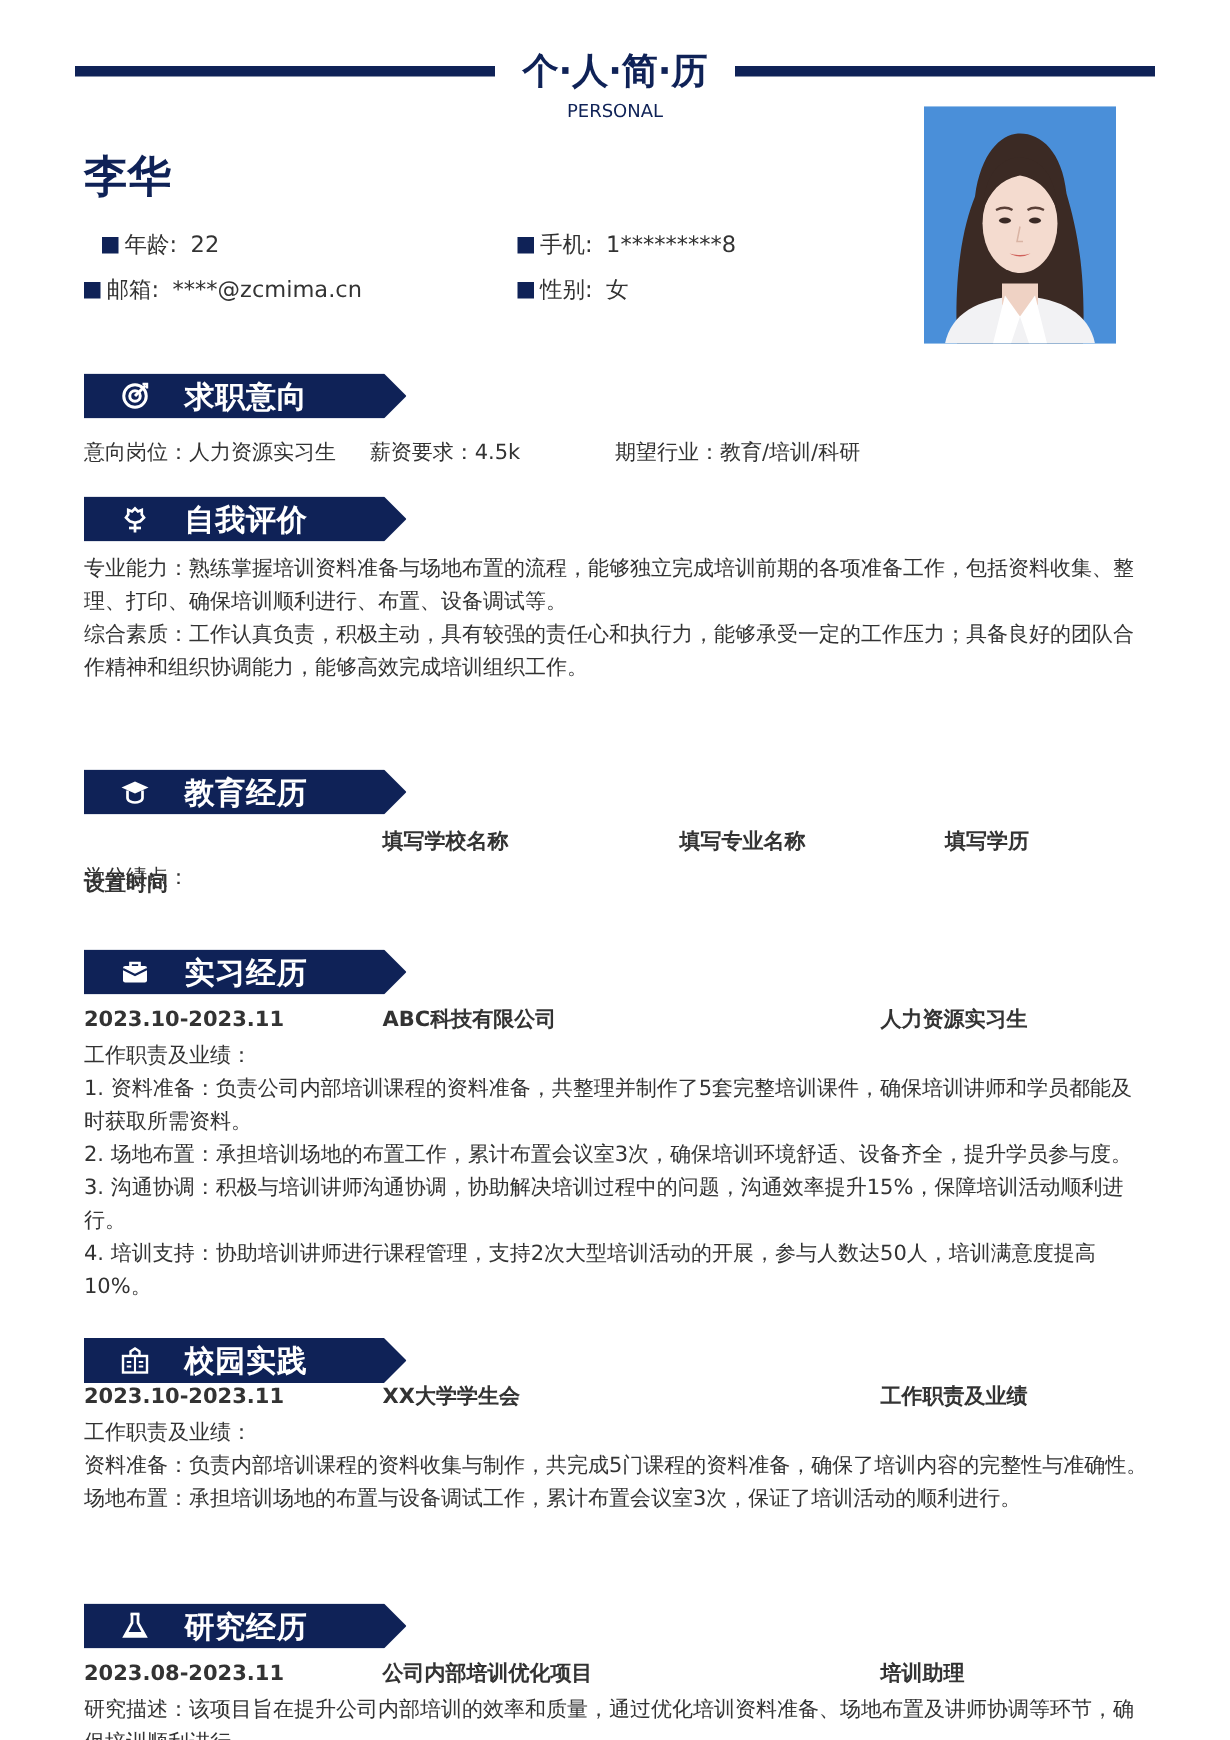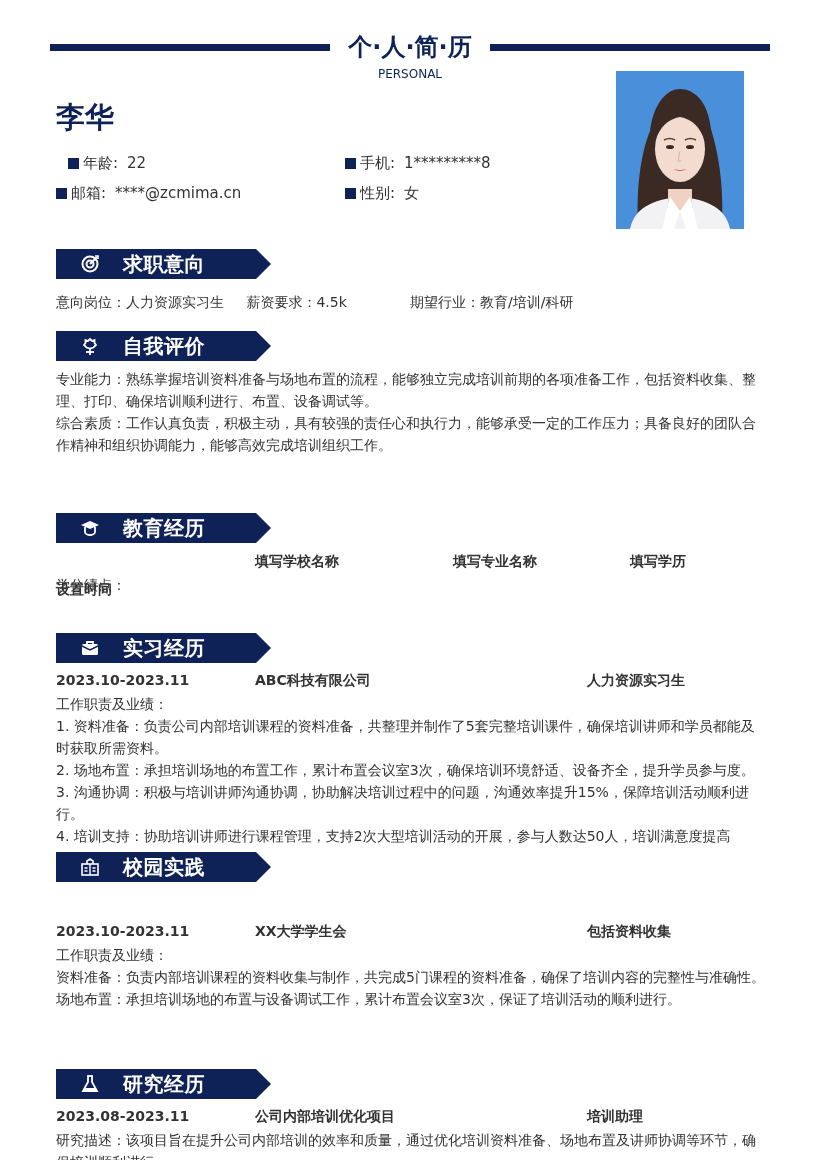--- a/index.html
+++ b/index.html
@@ -146,34 +146,34 @@
   <span style="left:531px;">人力资源实习生</span>
 </div>
 <div class="text" style="top:693px;">
   <p class="para">工作职责及业绩：</p>
   <p class="para">1. 资料准备：负责公司内部培训课程的资料准备，共整理并制作了5套完整培训课件，确保培训讲师和学员都能及时获取所需资料。</p>
   <p class="para">2. 场地布置：承担培训场地的布置工作，累计布置会议室3次，确保培训环境舒适、设备齐全，提升学员参与度。</p>
   <p class="para">3. 沟通协调：积极与培训讲师沟通协调，协助解决培训过程中的问题，沟通效率提升15%，保障培训活动顺利进行。</p>
   <p class="para">4. 培训支持：协助培训讲师进行课程管理，支持2次大型培训活动的开展，参与人数达50人，培训满意度提高10%。</p>
 </div>
 
-<div class="sec-head" style="top:852px;">
+<div class="sec-head" style="top:892px;">
   <div class="bg"></div>
   <svg class="ico" viewBox="0 0 20 20">
     <path d="M7 7 L7 4 L10 2 L13 4 L13 7" fill="none" stroke="#fff" stroke-width="1.6"></path>
     <rect x="2" y="7" width="16" height="11" fill="none" stroke="#fff" stroke-width="1.6"></rect>
     <path d="M10 7 L10 18" stroke="#fff" stroke-width="1.4"></path>
     <path d="M4.5 11 L7.5 11 M4.5 14 L7.5 14 M12.5 11 L15.5 11 M12.5 14 L15.5 14" stroke="#fff" stroke-width="1.4"></path>
   </svg>
   <div class="txt">校园实践</div>
 </div>
 <div class="row" style="top:920px;">
   <span style="left:0;">2023.10-2023.11</span>
   <span style="left:199px;">XX大学学生会</span>
-  <span style="left:531px;">包括资料收集</span>
+  <span style="left:531px;">工作职责及业绩</span>
 </div>
 <div class="text" style="top:944px;">
   <p class="para">工作职责及业绩：</p>
   <p class="para">资料准备：负责内部培训课程的资料收集与制作，共完成5门课程的资料准备，确保了培训内容的完整性与准确性。</p>
   <p class="para">场地布置：承担培训场地的布置与设备调试工作，累计布置会议室3次，保证了培训活动的顺利进行。</p>
 </div>
 
 <div class="sec-head" style="top:1069px;">
   <div class="bg"></div>
   <svg class="ico" viewBox="0 0 20 20">

